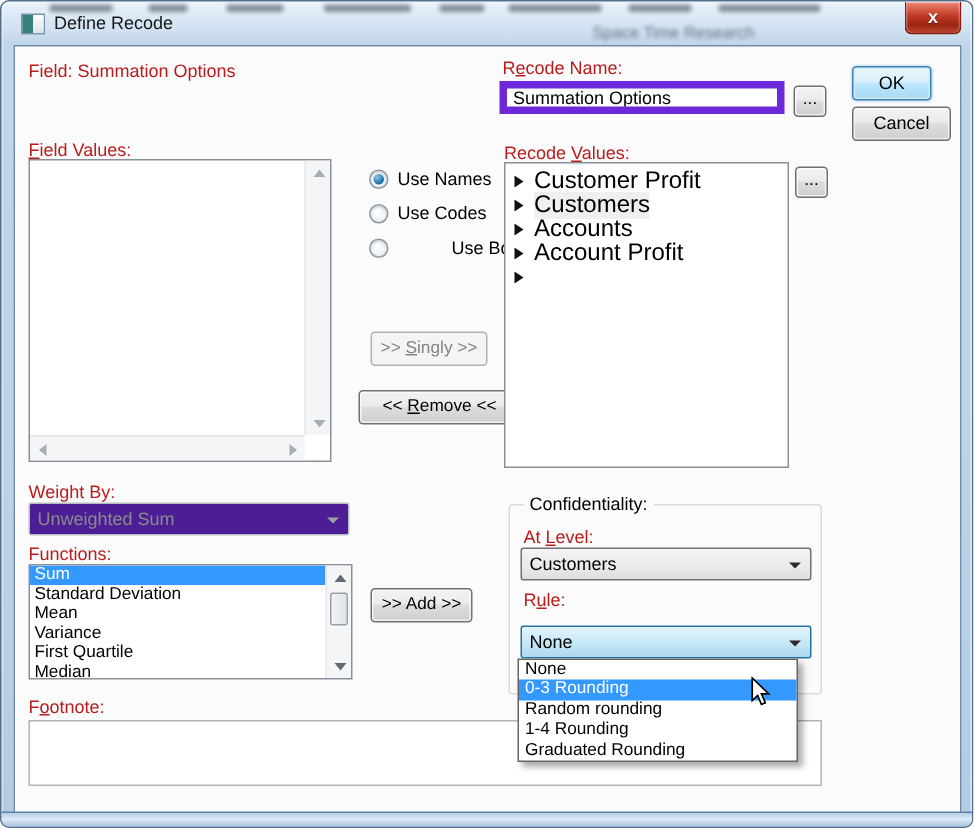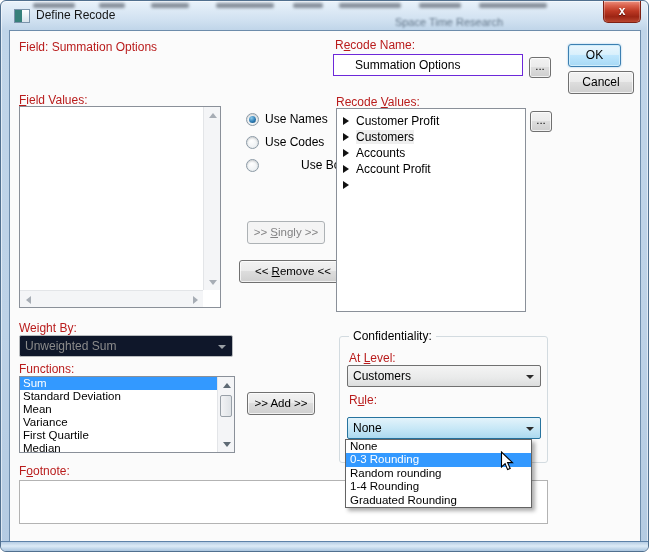--- a/index.html
+++ b/index.html
@@ -39,22 +39,22 @@
     background:linear-gradient(180deg,#f2f2f2 0%,#ebebeb 45%,#dddddd 50%,#cfcfcf 100%);
     font-family:"Liberation Sans",sans-serif; font-size:12px; color:#000; text-align:center; line-height:21px;
     box-shadow:inset 0 0 0 1px rgba(255,255,255,.7); }
   .btn.default { border-color:#3c7fb1;
     background:linear-gradient(180deg,#eaf6fd 0%,#d9f0fc 45%,#bee6fd 50%,#a7d9f5 100%);
     box-shadow:inset 0 0 0 1px #cfedfb, 0 0 2px rgba(70,160,220,.6); }
   .btn.disabled { background:#f4f4f4; border-color:#adb2b5; color:#838384; box-shadow:none; cursor:default; }
   .btn-sm { font-size:11.5px; }
 
   
-  .txt { position:absolute; border:1px solid #6d28d9; background:#fff; font-size:12px;
-    font-family:"Liberation Sans",sans-serif; padding:0 21px; color:#000; }
+  .txt { position:absolute; border:5px solid #6d28d9; background:#fff; font-size:12px;
+    font-family:"Liberation Sans",sans-serif; padding:0 4px; color:#000; }
 
   
   .listbox { position:absolute; border:1px solid #8a9099; background:#fff; overflow:hidden; }
 
   
   .vscroll { position:absolute; top:0; right:0; width:17px; bottom:0; background:#f4f5f7; border-left:1px solid #e3e5e8; }
   .hscroll { position:absolute; left:0; bottom:0; height:17px; right:17px; background:#f4f5f7; border-top:1px solid #e3e5e8; }
   .sb-btn { position:absolute; width:17px; height:16px; display:flex; align-items:center; justify-content:center; }
   .tri { width:0; height:0; }
   .tri.up    { border-left:4px solid transparent; border-right:4px solid transparent; border-bottom:5px solid #a7adb5; }
@@ -71,34 +71,34 @@
   .radio { position:relative; width:13px; height:13px; border-radius:50%; border:1px solid #8b99a5;
     background:radial-gradient(circle at 40% 35%, #ffffff, #e6ebee); box-shadow:inset 0 1px 2px rgba(0,0,0,.18); }
   .radio.sel::after { content:""; position:absolute; left:2px; top:2px; width:7px; height:7px; border-radius:50%;
     background:radial-gradient(circle at 35% 30%, #8cc9e9, #2d7cb5 55%, #15466b); }
   .radio-row span.rlbl { font-size:12px; margin-left:6px; }
 
   
   .rv-item { display:flex; align-items:center; height:16px; padding-left:6px; cursor:pointer; }
   .rv-tri { width:0; height:0; border-left:6px solid #111; border-top:4px solid transparent;
     border-bottom:4px solid transparent; margin-right:7px; flex:none; }
-  .rv-item span { font-size:12px; }
+  .rv-item span { font-size:16px; }
   .rv-item.subtle span { background:#efefef; }
 
   
   .fn-item { height:13px; line-height:13px; font-size:11.5px; padding-left:3px; cursor:pointer; white-space:nowrap; }
   .fn-item.sel { background:#3399ff; color:#fff; }
 
   
   .combo { position:absolute; height:22px; border:1px solid #707070; border-radius:2px; cursor:pointer;
     background:linear-gradient(180deg,#f4f4f4,#e9eaea 60%,#dcdddd); font-size:12px; line-height:20px;
     padding-left:5px; color:#000; }
   .combo .carrow { position:absolute; right:6px; top:9px; width:0; height:0;
     border-left:4px solid transparent; border-right:4px solid transparent; border-top:4px solid #2b2b2b; }
-  .combo.disabled { background:#0f172a; border-color:#b9bcbf; color:#8b8b8b; cursor:default; }
+  .combo.disabled { background:#4c1d95; border-color:#b9bcbf; color:#8b8b8b; cursor:default; }
   .combo.disabled .carrow { border-top-color:#9aa0a5; }
   .combo.open { background:linear-gradient(180deg,#e3f3fb,#c6e7f6 55%,#acd9ef); border-color:#26739e; }
 
   
   .groupbox { position:absolute; border:1px solid #d3dbe0; border-radius:3px; }
   .groupbox > .glabel { position:absolute; left:9px; top:-8px; background:#fbfbfb; padding:0 4px; font-size:12px; }
 
   
   .ddlist { position:absolute; background:#fff; border:1px solid #646464; z-index:5;
     box-shadow:3px 3px 4px rgba(0,0,0,.32); }

